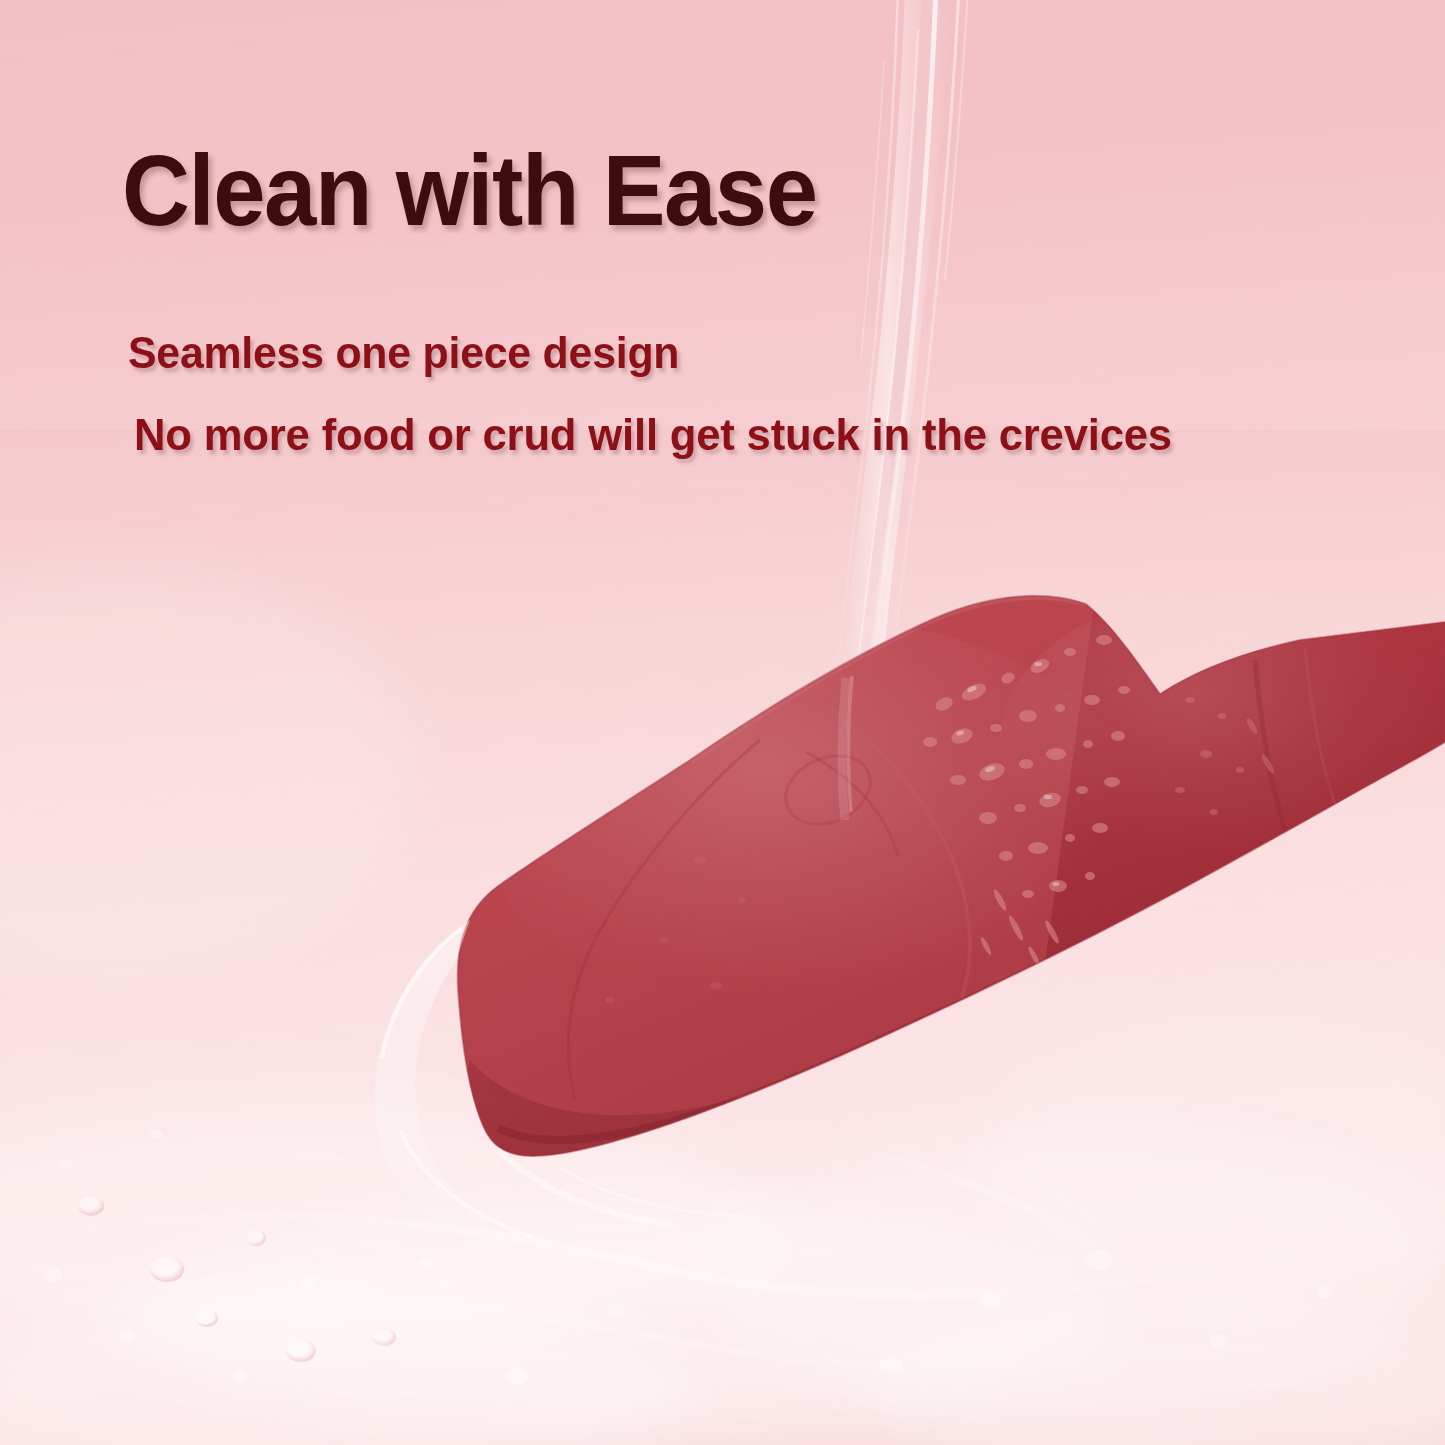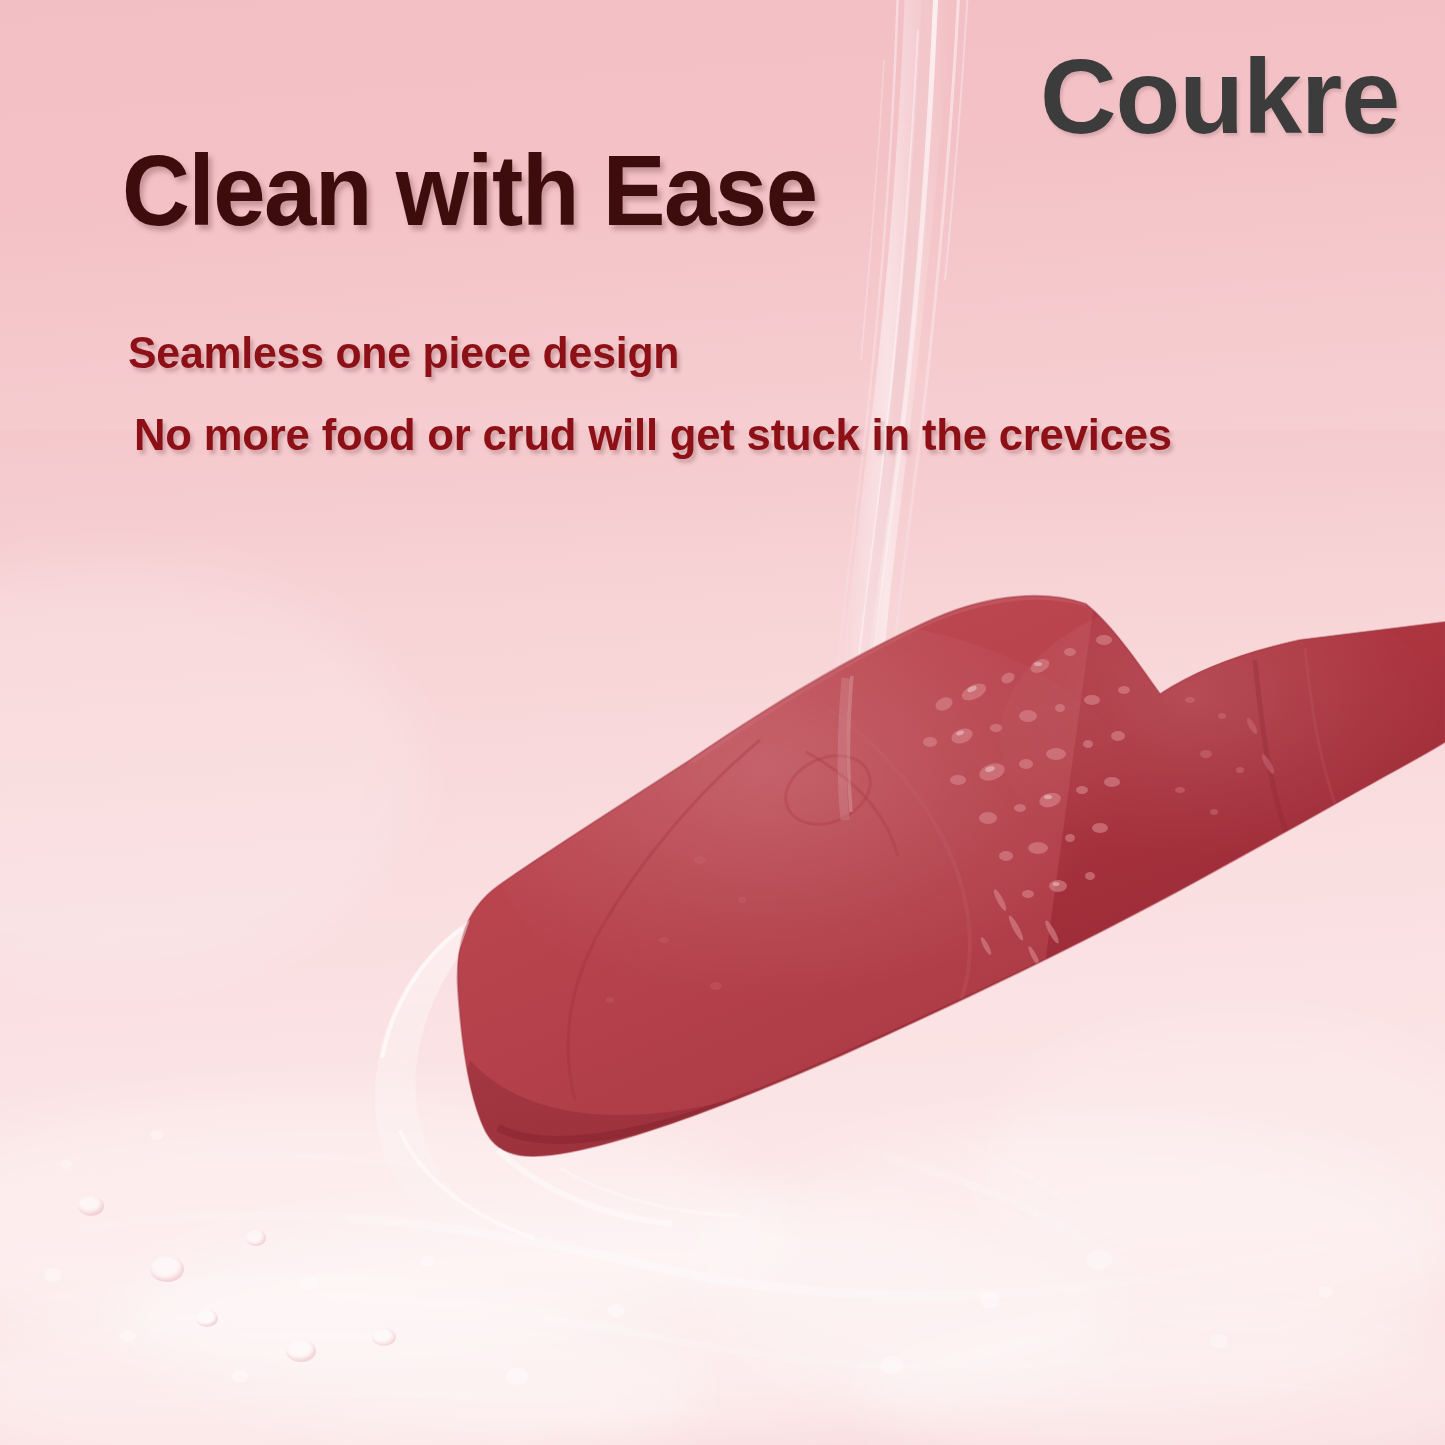--- a/index.html
+++ b/index.html
@@ -420,21 +420,20 @@
         background:rgba(255,255,255,0.30);"></div>
     <div class="droplet" style="left:880px;  top:1356px; width:23px; height:18px;
         background:rgba(255,255,255,0.32);"></div>
 
     <div class="droplet" style="left:150px; top:1130px; width:13px; height:10px;
         background:rgba(255,255,255,0.30);"></div>
     <div class="droplet" style="left:60px;  top:1160px; width:12px; height:9px;
         background:rgba(255,255,255,0.28);"></div>
   </div>
 
-  <div id="brand-name">Coukre</div>
 
   <div id="headline">Clean with Ease</div>
 
   <div class="subline" id="subline-1">Seamless one piece design</div>
 
   <div class="subline" id="subline-2">No more food  or crud will get stuck in the crevices</div>
 
 </div>
 
 </body></html>

